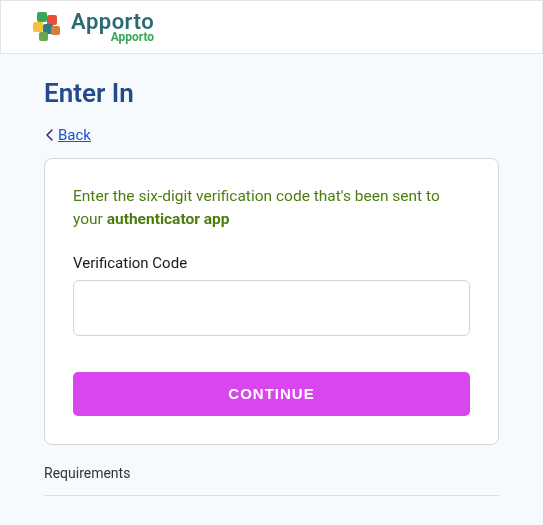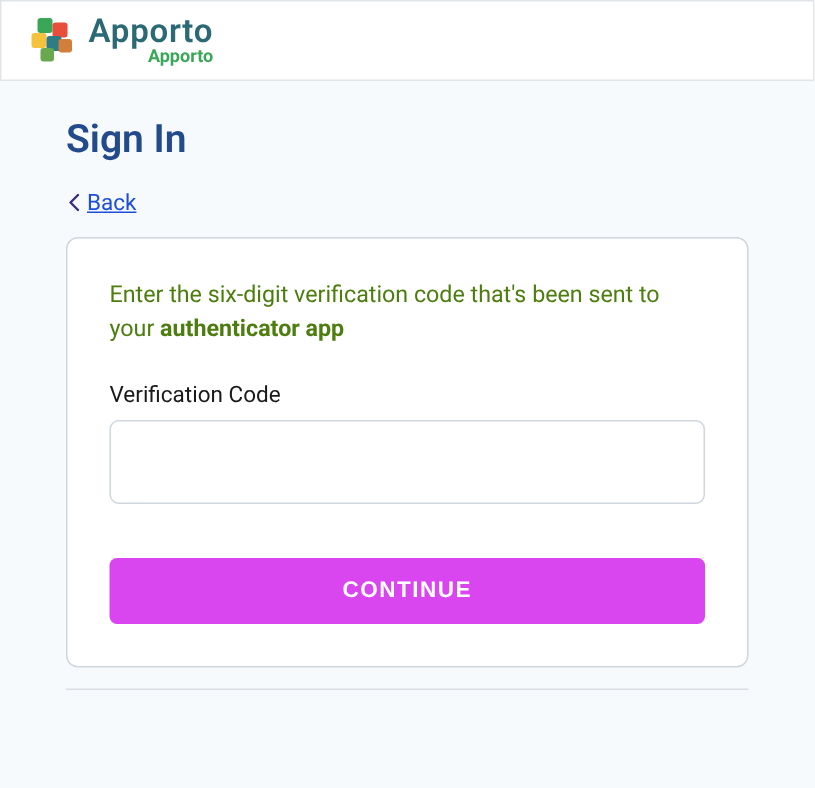--- a/index.html
+++ b/index.html
@@ -6,21 +6,21 @@
   body {
     font-family: -apple-system, BlinkMacSystemFont, "Segoe UI", Roboto, Arial, sans-serif;
     background: #f7fafd;
     width: 543px;
     height: 525px;
     overflow: hidden;
   }
   .topbar {
     background: #ffffff;
     border: 1px solid #e1e4e8;
-    padding: 10px 20px;
+    padding: 10px 32px;
     display: flex;
     align-items: center;
   }
   .logo-mark {
     width: 30px;
     height: 30px;
     position: relative;
     margin-right: 8px;
   }
   .logo-mark span {
@@ -131,34 +131,35 @@
       <span class="lm-e"></span>
       <span class="lm-f"></span>
   </div>
   <div class="brand-text">
     <div class="brand-name">Apporto</div>
     <div class="brand-sub">Apporto</div>
   </div>
 </div>
 
 <div class="content">
-  <h1 class="page-title">Sign In</h1>
+  <h1 class="page-title">Enter In</h1>
 
   <a class="back-link">
     <svg width="12" height="14" viewBox="0 0 12 14">
       <path d="M8 2 L3 7 L8 12" stroke="#3a2d7a" stroke-width="1.6" fill="none" stroke-linecap="round" stroke-linejoin="round"></path>
     </svg>
     <span>Back</span>
   </a>
 
   <div class="card">
     <p class="instruction">
       <span>Enter the six-digit verification code that's been sent to your </span><span class="bold">authenticator app</span>
     </p>
 
     <label class="field-label">Verification Code</label>
     <input type="text" class="code-input" value="" style="">
 
     <button class="continue-btn">CONTINUE</button>
   </div>
 
+  <div class="requirements">Requirements</div>
   <hr class="hr">
 </div>
 
 </body></html>

